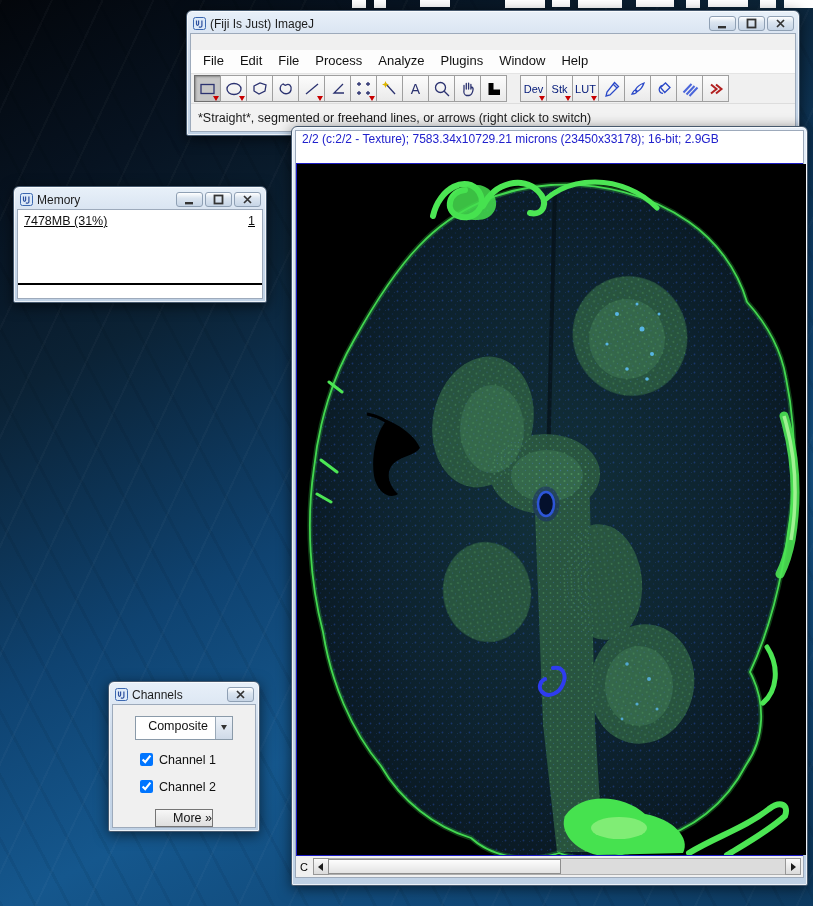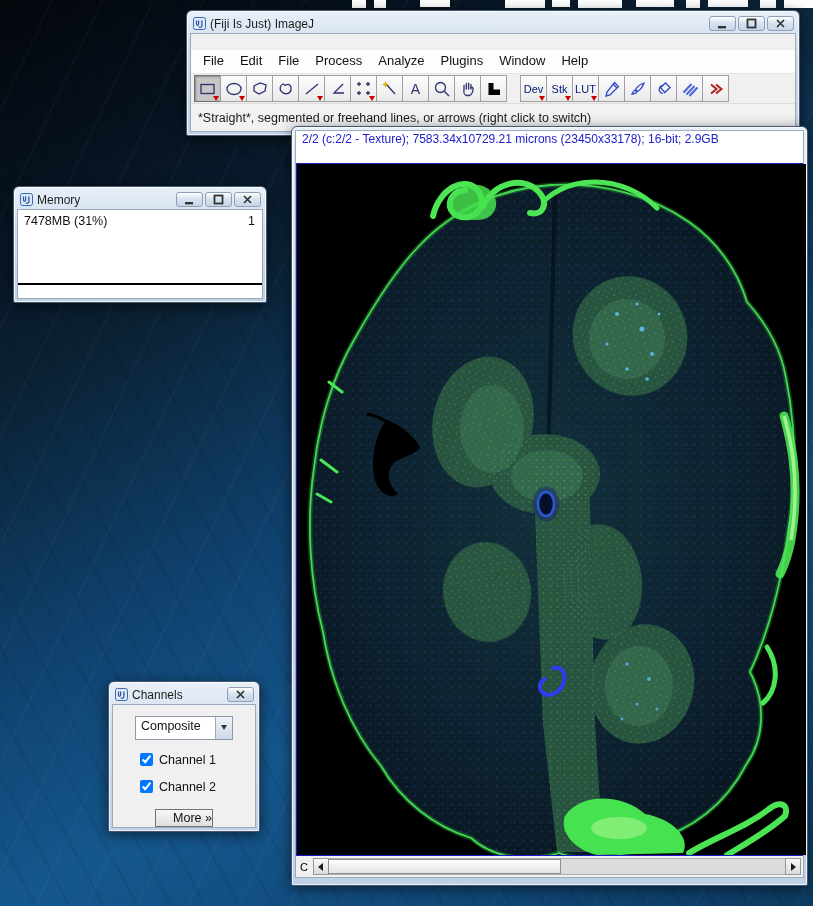--- a/index.html
+++ b/index.html
@@ -54,28 +54,28 @@
   .sbtn{width:16px;background:linear-gradient(#fafafa,#dadada);border:1px solid #979797;margin:-1px;
     display:flex;align-items:center;justify-content:center;flex:0 0 16px;}
   .arrow-l{width:0;height:0;border-top:4px solid transparent;border-bottom:4px solid transparent;border-right:5px solid #1c1c1c;}
   .arrow-r{width:0;height:0;border-top:4px solid transparent;border-bottom:4px solid transparent;border-left:5px solid #1c1c1c;}
   .sthumb{width:48%;background:linear-gradient(#fdfdfd,#e3e3e3);border:1px solid #8e8e8e;}
   .strack{flex:1;background:#dcdcdc;}
   .smudge{position:absolute;left:32px;top:6px;width:92px;height:10px;background:rgba(125,148,176,.2);filter:blur(2px);}
 
   
   #memwin{left:13px;top:186px;width:254px;}
-  .mem-body{background:#fff;border:1px solid #9daabb;height:90px;position:relative;}
+  .mem-body{background:#fff;border:1px solid #9daabb;height:90px;position:relative;text-decoration:underline;}
   .mem-row{display:flex;justify-content:space-between;font-size:12.5px;color:#111;padding:4px 7px 0 6px;}
   .mem-line{position:absolute;left:0;right:0;bottom:13px;height:2px;background:#000;}
 
   
   #chwin{left:108px;top:681px;width:152px;}
   .ch-body{background:#f0f0f0;border:1px solid #9daabb;height:124px;display:flex;flex-direction:column;align-items:center;padding-top:11px;}
-  .combo{width:98px;height:29px;display:flex;border:1px solid #8a9aa9;background:#fff;}
+  .combo{width:98px;height:29px;display:flex;border:1px solid #8a9aa9;background:#fff;text-align:center;}
   .combo-txt{flex:1;font-size:12.5px;color:#111;padding:2px 0 0 5px;}
   .combo-btn{width:17px;background:linear-gradient(#eef3f9,#cfdae8);border-left:1px solid #9aa9b8;
     display:flex;align-items:center;justify-content:center;}
   .combo-arrow{width:0;height:0;border-left:3.5px solid transparent;border-right:3.5px solid transparent;border-top:5px solid #333;}
   .chk-row{display:flex;align-items:center;gap:6px;font-size:12.5px;color:#111;width:88px;margin-top:13px;}
   .chk-row input{width:13px;height:13px;margin:0;}
   .more-btn{width:58px;height:22px;margin-top:15px;border:1px solid #757575;
     background:linear-gradient(#f7f7f7,#dedede);font-size:12.5px;color:#111;
     display:flex;align-items:center;justify-content:flex-end;}
   .gl{stroke:#2b3270;fill:none;stroke-width:1.3;}

